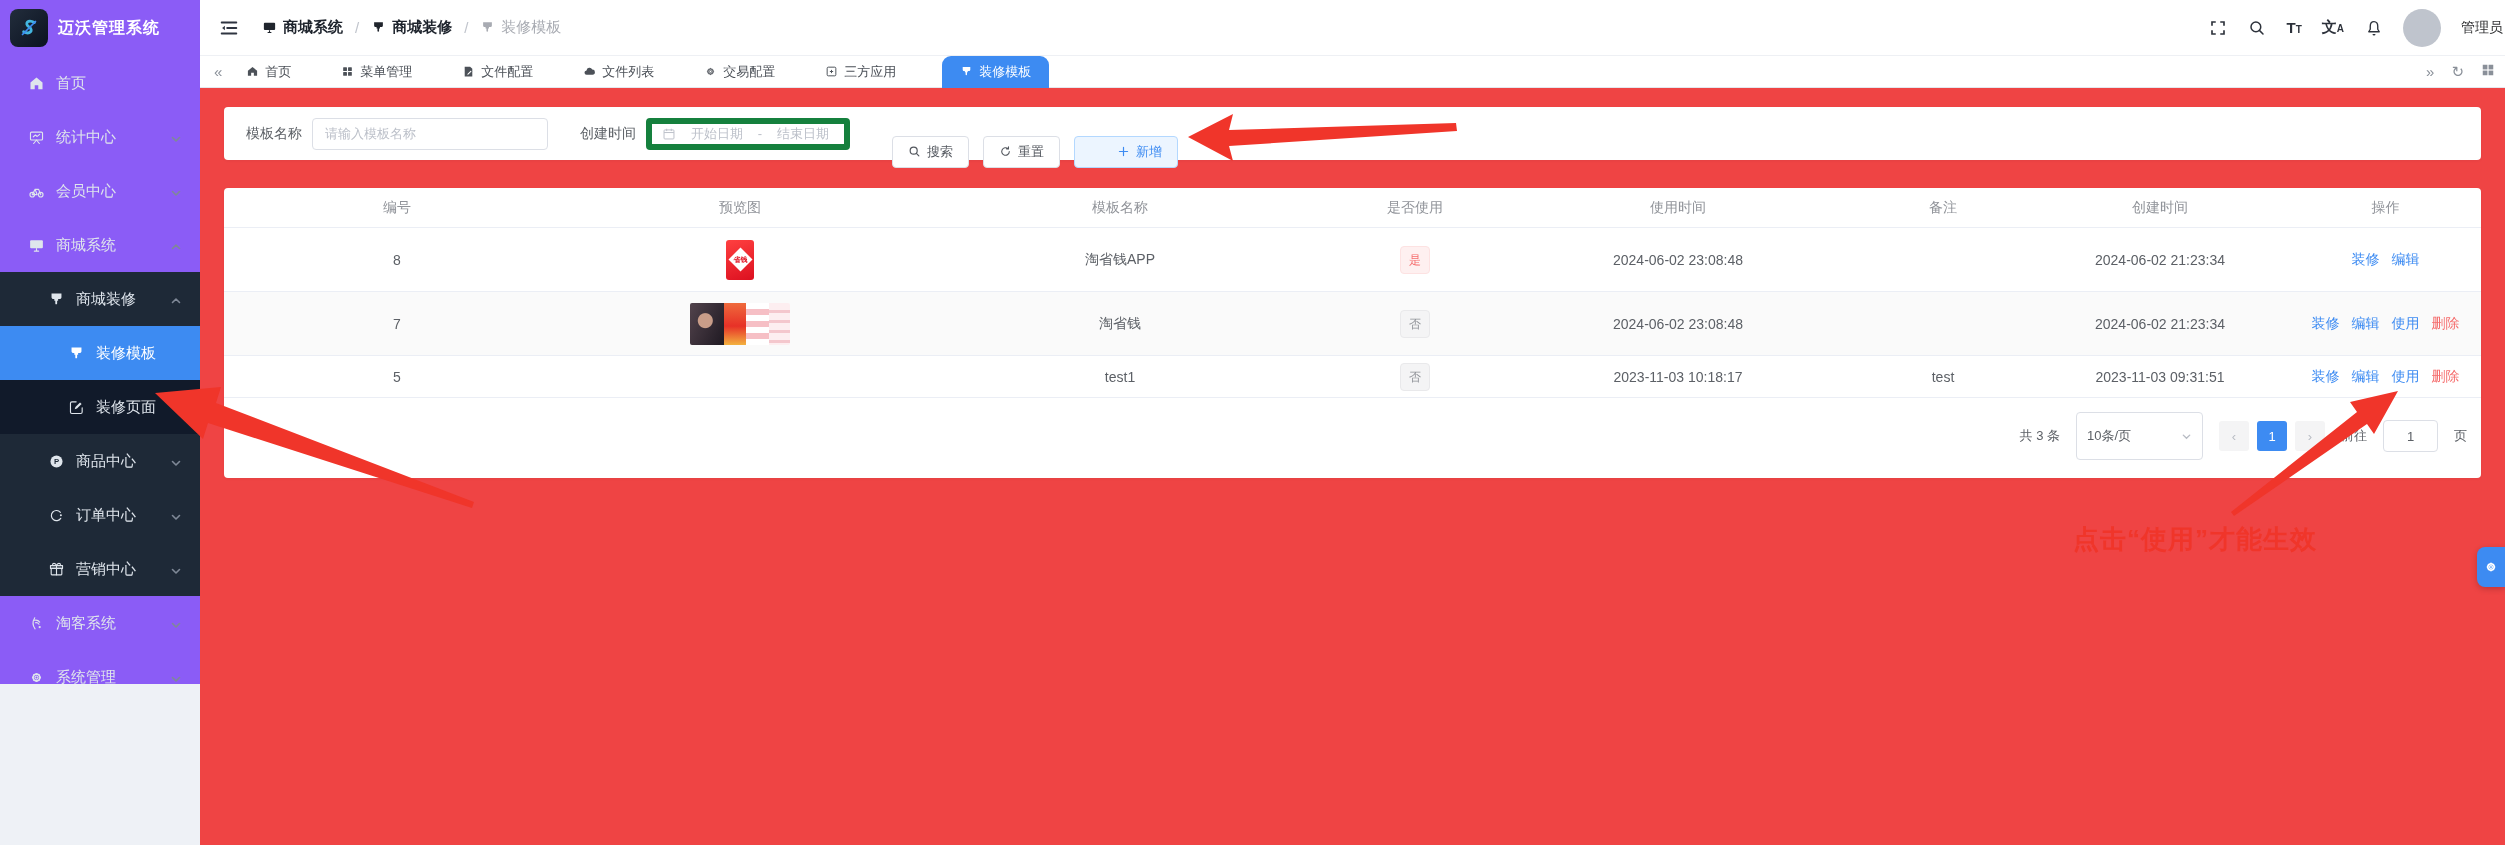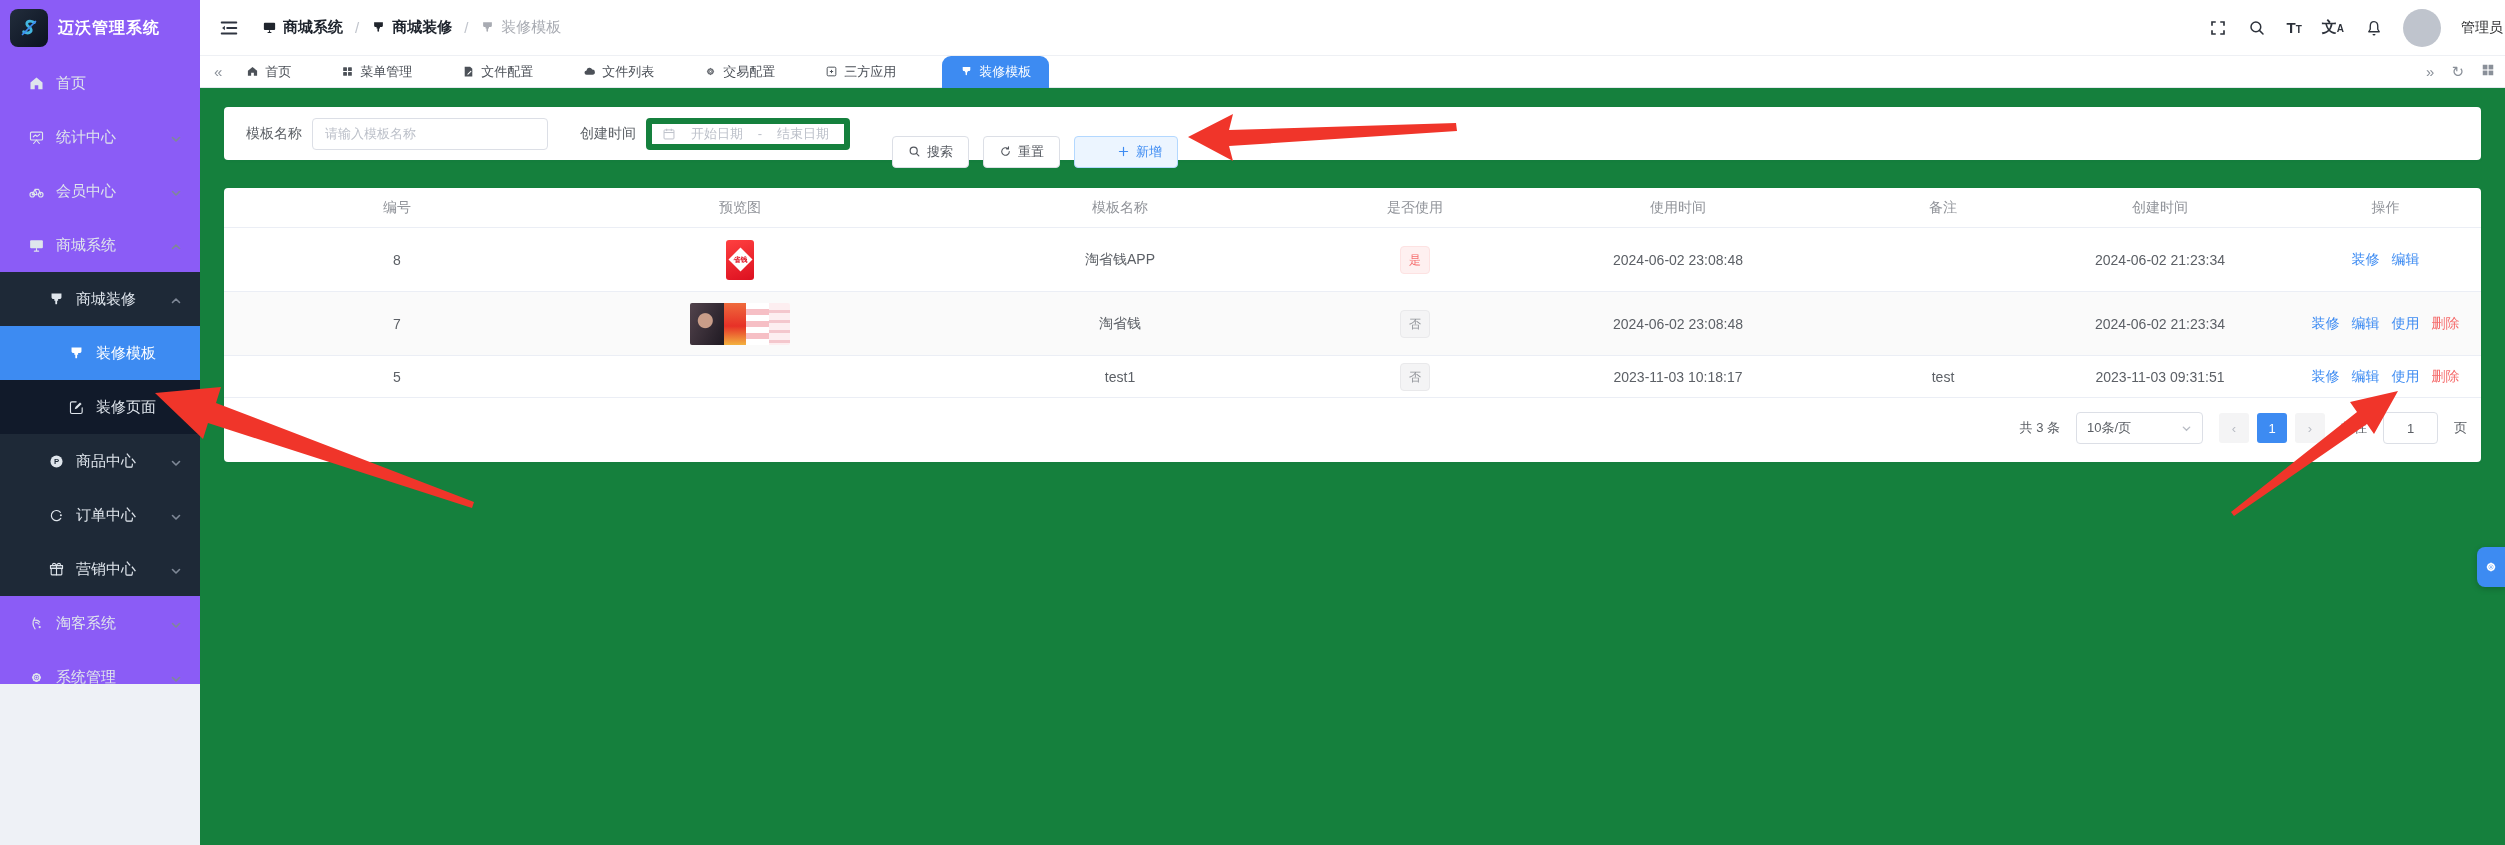--- a/index.html
+++ b/index.html
@@ -48,21 +48,21 @@
   .tab-collapse,.tab-expand,.tab-refresh { color:#8a9099; font-size:15px; cursor:pointer; user-select:none; }
   .tab-collapse { margin:0 24px 0 4px; }
   .tabs { display:flex; align-items:center; height:32px; gap:50px; }
   .tab { display:flex; align-items:center; gap:6px; font-size:13px; color:#4c5158; cursor:pointer; height:32px; }
   .tab .tabico { width:13px; height:13px; display:flex; }
   .tab .tabico svg { width:13px; height:13px; }
   .tab.active { background:#3d8bf2; color:#fff; border-radius:9px 9px 0 0; padding:0 18px; margin-left:-4px; }
   .tabbar-right { position:absolute; right:10px; display:flex; align-items:center; gap:17px; }
   .gridico svg { width:14px; height:14px; }
 
-  .content { flex:1; background:#15803d; padding:19px 24px 0; position:relative; }
+  .content { flex:1; background:#ef4444; padding:19px 24px 0; position:relative; }
 
   
   .card { background:#fff; border-radius:4px; box-shadow:0 1px 3px rgba(20,40,80,.05); }
   .search-card { height:53px; display:flex; align-items:center; padding:0 22px; }
   .flabel { font-size:14px; color:#5c6066; white-space:nowrap; }
   .finput { width:236px; height:32px; border:1px solid #dcdfe6; border-radius:4px; margin-left:10px;
             font-size:13px; color:#606266; padding:4px 12px; outline:none; background:#fff;
             font-family:"Liberation Sans","DejaVu Sans",sans-serif; }
   .finput::placeholder { color:#bcc0c9; }
   .datebox { width:204px; height:32px; border:6px solid #15803d; border-radius:4px; margin-left:10px;
@@ -97,21 +97,21 @@
   .preview-app .diamond { width:17px; height:17px; background:#fff; transform:rotate(45deg); display:flex; align-items:center; justify-content:center; }
   .preview-app .dtext { transform:rotate(-45deg); font-size:7px; font-weight:bold; color:#e01222; white-space:nowrap; }
   .preview-collage { width:100px; height:42px; display:flex; border-radius:2px; overflow:hidden; cursor:pointer; }
   .seg1 { width:34px; background:radial-gradient(circle at 45% 42%, #c99d89 0 7px, rgba(0,0,0,0) 8px), linear-gradient(115deg,#52434c,#1f1922); }
   .seg2 { width:22px; background:linear-gradient(180deg,#ef6a3c,#e73127 55%,#f3b13f); }
   .seg3 { width:23px; background:repeating-linear-gradient(180deg,#ffffff 0 6px,#f6bfc5 6px 12px); }
   .seg4 { width:21px; background:repeating-linear-gradient(180deg,#fdeef0 0 7px,#f4c7cd 7px 10px); }
 
   
   .pagerow { display:flex; align-items:center; justify-content:flex-end; padding:14px 14px 6px 0; gap:16px; font-size:13px; color:#5c6066; }
-  .psel { width:127px; height:32px; border:1px solid #dcdfe6; border-radius:4px; display:flex; align-items:center;
+  .psel { width:127px; height:48px; border:1px solid #dcdfe6; border-radius:4px; display:flex; align-items:center;
           padding:0 10px; justify-content:space-between; cursor:pointer; color:#5c6066; }
   .pgroup { display:flex; align-items:center; gap:8px; }
   .pbtn { width:30px; height:30px; background:#f4f4f5; border-radius:3px; display:flex; align-items:center; justify-content:center;
           color:#b8bcc4; font-size:13px; cursor:pointer; }
   .pcur { width:30px; height:30px; background:#3d8bf2; border-radius:3px; display:flex; align-items:center; justify-content:center;
           color:#fff; font-size:13px; cursor:pointer; }
   .goto-input { width:55px; height:32px; border:1px solid #dcdfe6; border-radius:4px; text-align:center; font-size:13px;
                 color:#5c6066; outline:none; font-family:"Liberation Sans","DejaVu Sans",sans-serif; }
 
   
@@ -531,20 +531,21 @@
             <span class="pbtn">›</span>
           </div>
           <span>前往</span>
           <input class="goto-input" value="1" style="">
           <span>页</span>
         </div>
       </div>
     </div>
   </div>
 
+  <div class="annotation">点击“使用”才能生效</div>
 
   <div class="float-gear">
     <svg viewBox="0 0 24 24">
         <g stroke="#ffffff" stroke-width="1.8" fill="none">
           <rect x="7.6" y="7.6" width="8.8" height="8.8" rx="1.6"></rect>
           <rect x="7.6" y="7.6" width="8.8" height="8.8" rx="1.6" transform="rotate(45 12 12)"></rect>
           <circle cx="12" cy="12" r="2.2"></circle>
         </g>
       </svg>
   </div>

